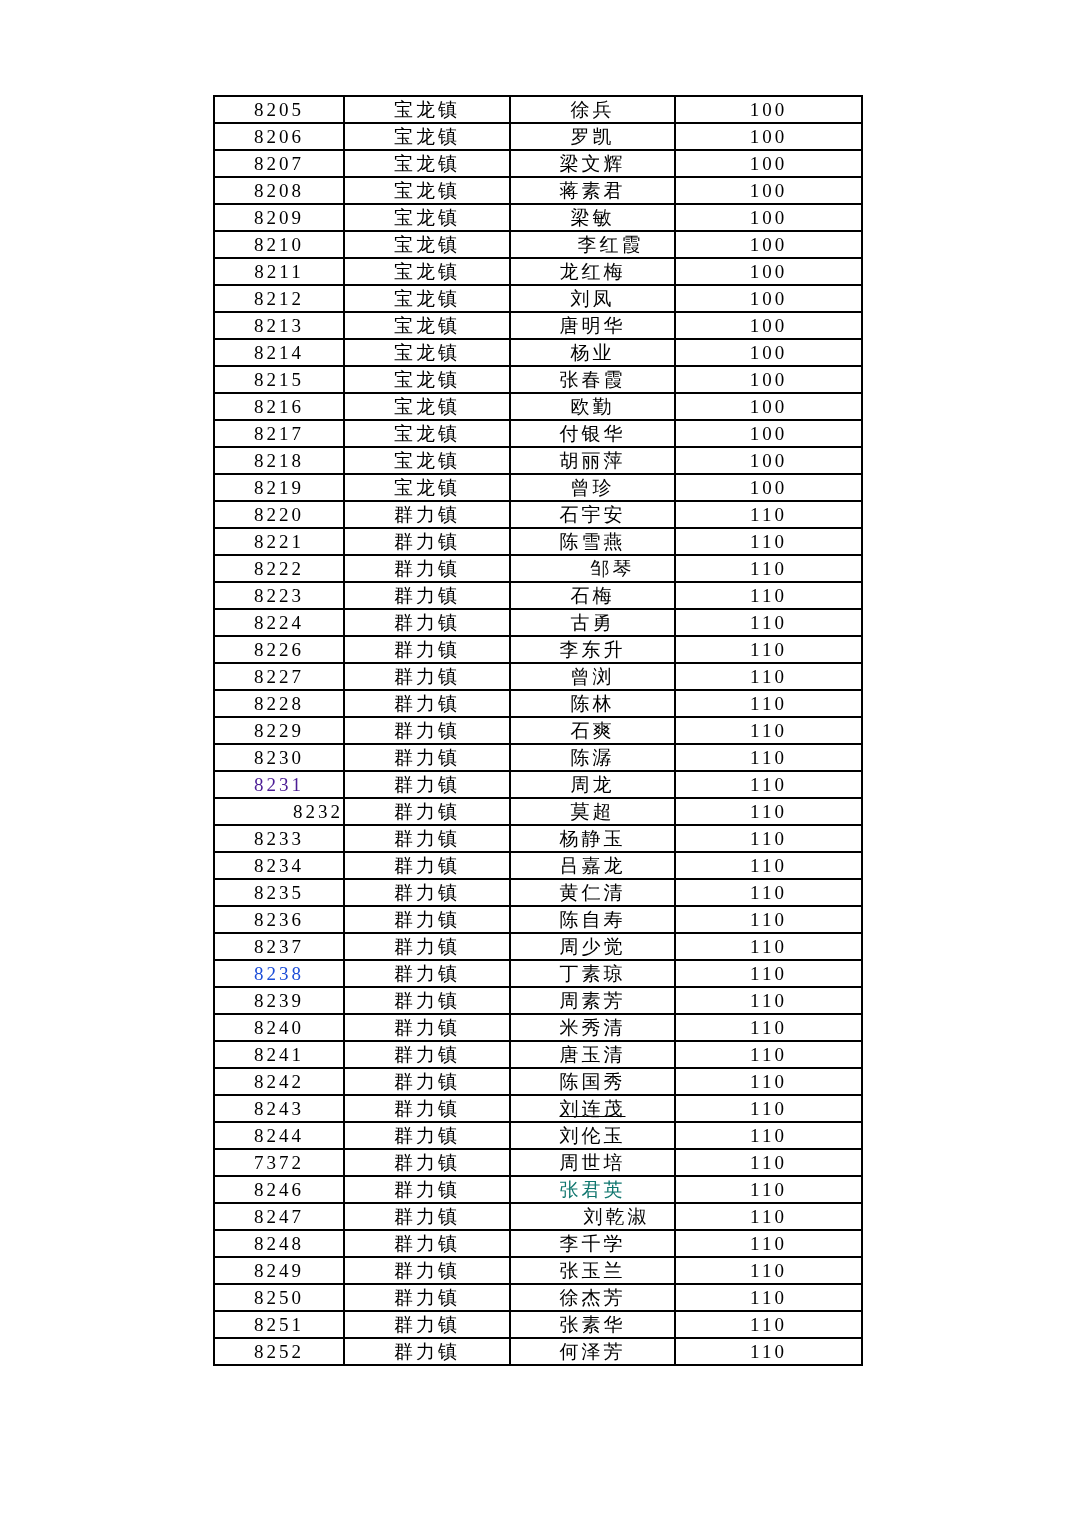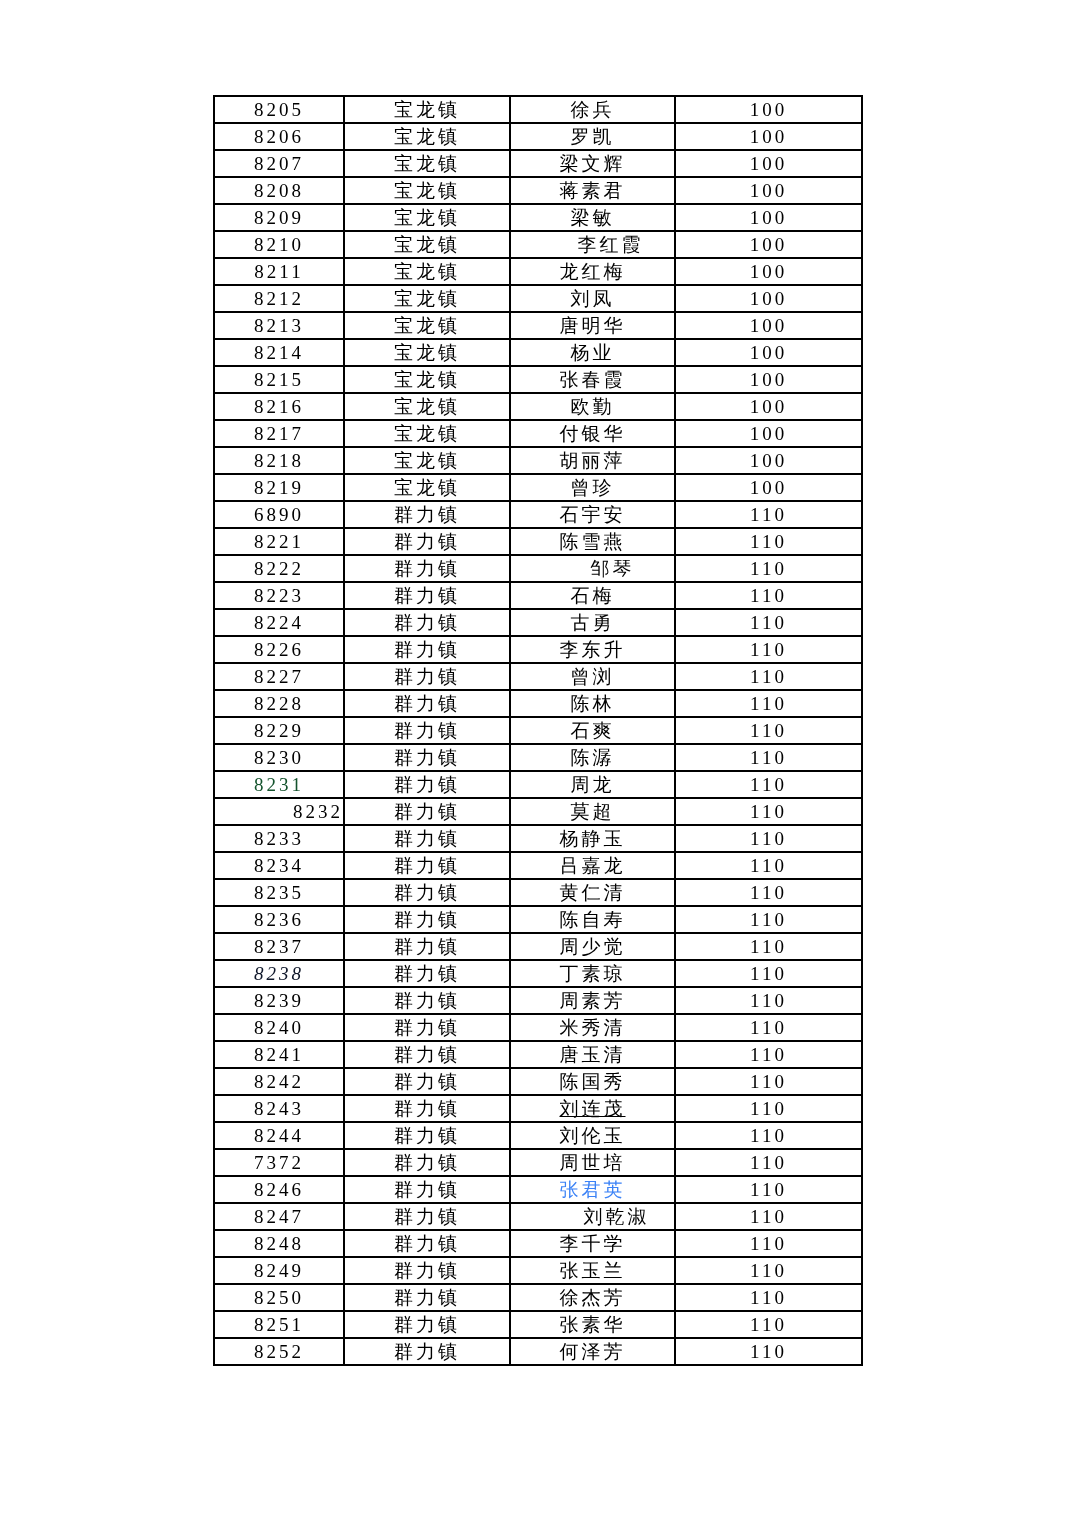--- a/index.html
+++ b/index.html
@@ -137,21 +137,21 @@
           <td style="border-color: rgb(0, 0, 0); color: rgb(0, 0, 0);">胡丽萍</td>
           <td style="border-color: rgb(0, 0, 0); color: rgb(0, 0, 0);">100</td>
         </tr>
         <tr>
           <td style="border-color: rgb(0, 0, 0); color: rgb(0, 0, 0);">8219</td>
           <td style="border-color: rgb(0, 0, 0); color: rgb(0, 0, 0);">宝龙镇</td>
           <td style="border-color: rgb(0, 0, 0); color: rgb(0, 0, 0);">曾珍</td>
           <td style="border-color: rgb(0, 0, 0); color: rgb(0, 0, 0);">100</td>
         </tr>
         <tr>
-          <td style="border-color: rgb(0, 0, 0); color: rgb(0, 0, 0);">6890</td>
+          <td style="border-color: rgb(0, 0, 0); color: rgb(0, 0, 0);">8220</td>
           <td style="border-color: rgb(0, 0, 0); color: rgb(0, 0, 0);">群力镇</td>
           <td style="border-color: rgb(0, 0, 0); color: rgb(0, 0, 0);">石宇安</td>
           <td style="border-color: rgb(0, 0, 0); color: rgb(0, 0, 0);">110</td>
         </tr>
         <tr>
           <td style="border-color: rgb(0, 0, 0); color: rgb(0, 0, 0);">8221</td>
           <td style="border-color: rgb(0, 0, 0); color: rgb(0, 0, 0);">群力镇</td>
           <td style="border-color: rgb(0, 0, 0); color: rgb(0, 0, 0);">陈雪燕</td>
           <td style="border-color: rgb(0, 0, 0); color: rgb(0, 0, 0);">110</td>
         </tr>
@@ -197,21 +197,21 @@
           <td style="border-color: rgb(0, 0, 0); color: rgb(0, 0, 0);">石爽</td>
           <td style="border-color: rgb(0, 0, 0); color: rgb(0, 0, 0);">110</td>
         </tr>
         <tr>
           <td style="border-color: rgb(0, 0, 0); color: rgb(0, 0, 0);">8230</td>
           <td style="border-color: rgb(0, 0, 0); color: rgb(0, 0, 0);">群力镇</td>
           <td style="border-color: rgb(0, 0, 0); color: rgb(0, 0, 0);">陈潺</td>
           <td style="border-color: rgb(0, 0, 0); color: rgb(0, 0, 0);">110</td>
         </tr>
         <tr>
-          <td style="border-color: rgb(0, 0, 0); color: #14532d;">8231</td>
+          <td style="border-color: rgb(0, 0, 0); color: #4c1d95;">8231</td>
           <td style="border-color: rgb(0, 0, 0); color: rgb(0, 0, 0);">群力镇</td>
           <td style="border-color: rgb(0, 0, 0); color: rgb(0, 0, 0);">周龙</td>
           <td style="border-color: rgb(0, 0, 0); color: rgb(0, 0, 0);">110</td>
         </tr>
         <tr>
           <td style="border-color: rgb(0, 0, 0); color: rgb(0, 0, 0); text-align: right;">8232</td>
           <td style="border-color: rgb(0, 0, 0); color: rgb(0, 0, 0);">群力镇</td>
           <td style="border-color: rgb(0, 0, 0); color: rgb(0, 0, 0);">莫超</td>
           <td style="border-color: rgb(0, 0, 0); color: rgb(0, 0, 0);">110</td>
         </tr>
@@ -239,21 +239,21 @@
           <td style="border-color: rgb(0, 0, 0); color: rgb(0, 0, 0);">陈自寿</td>
           <td style="border-color: rgb(0, 0, 0); color: rgb(0, 0, 0);">110</td>
         </tr>
         <tr>
           <td style="border-color: rgb(0, 0, 0); color: rgb(0, 0, 0);">8237</td>
           <td style="border-color: rgb(0, 0, 0); color: rgb(0, 0, 0);">群力镇</td>
           <td style="border-color: rgb(0, 0, 0); color: rgb(0, 0, 0);">周少觉</td>
           <td style="border-color: rgb(0, 0, 0); color: rgb(0, 0, 0);">110</td>
         </tr>
         <tr>
-          <td style="border-color: rgb(0, 0, 0); color: #0f172a; font-style: italic;">8238</td>
+          <td style="border-color: rgb(0, 0, 0); color: #1d4ed8;">8238</td>
           <td style="border-color: rgb(0, 0, 0); color: rgb(0, 0, 0);">群力镇</td>
           <td style="border-color: rgb(0, 0, 0); color: rgb(0, 0, 0);">丁素琼</td>
           <td style="border-color: rgb(0, 0, 0); color: rgb(0, 0, 0);">110</td>
         </tr>
         <tr>
           <td style="border-color: rgb(0, 0, 0); color: rgb(0, 0, 0);">8239</td>
           <td style="border-color: rgb(0, 0, 0); color: rgb(0, 0, 0);">群力镇</td>
           <td style="border-color: rgb(0, 0, 0); color: rgb(0, 0, 0);">周素芳</td>
           <td style="border-color: rgb(0, 0, 0); color: rgb(0, 0, 0);">110</td>
         </tr>
@@ -289,21 +289,21 @@
         </tr>
         <tr>
           <td style="border-color: rgb(0, 0, 0); color: rgb(0, 0, 0);">7372</td>
           <td style="border-color: rgb(0, 0, 0); color: rgb(0, 0, 0);">群力镇</td>
           <td style="border-color: rgb(0, 0, 0); color: rgb(0, 0, 0);">周世培</td>
           <td style="border-color: rgb(0, 0, 0); color: rgb(0, 0, 0);">110</td>
         </tr>
         <tr>
           <td style="border-color: rgb(0, 0, 0); color: rgb(0, 0, 0);">8246</td>
           <td style="border-color: rgb(0, 0, 0); color: rgb(0, 0, 0);">群力镇</td>
-          <td style="border-color: rgb(0, 0, 0); color: #3b82f6; text-align: center;">张君英</td>
+          <td style="border-color: rgb(0, 0, 0); color: #0f766e; text-align: center;">张君英</td>
           <td style="border-color: rgb(0, 0, 0); color: rgb(0, 0, 0);">110</td>
         </tr>
         <tr>
           <td style="border-color: rgb(0, 0, 0); color: rgb(0, 0, 0);">8247</td>
           <td style="border-color: rgb(0, 0, 0); color: rgb(0, 0, 0);">群力镇</td>
           <td style="border-color: rgb(0, 0, 0); color: rgb(0, 0, 0); padding-left: 48px;">刘乾淑</td>
           <td style="border-color: rgb(0, 0, 0); color: rgb(0, 0, 0);">110</td>
         </tr>
         <tr>
           <td style="border-color: rgb(0, 0, 0); color: rgb(0, 0, 0);">8248</td>

